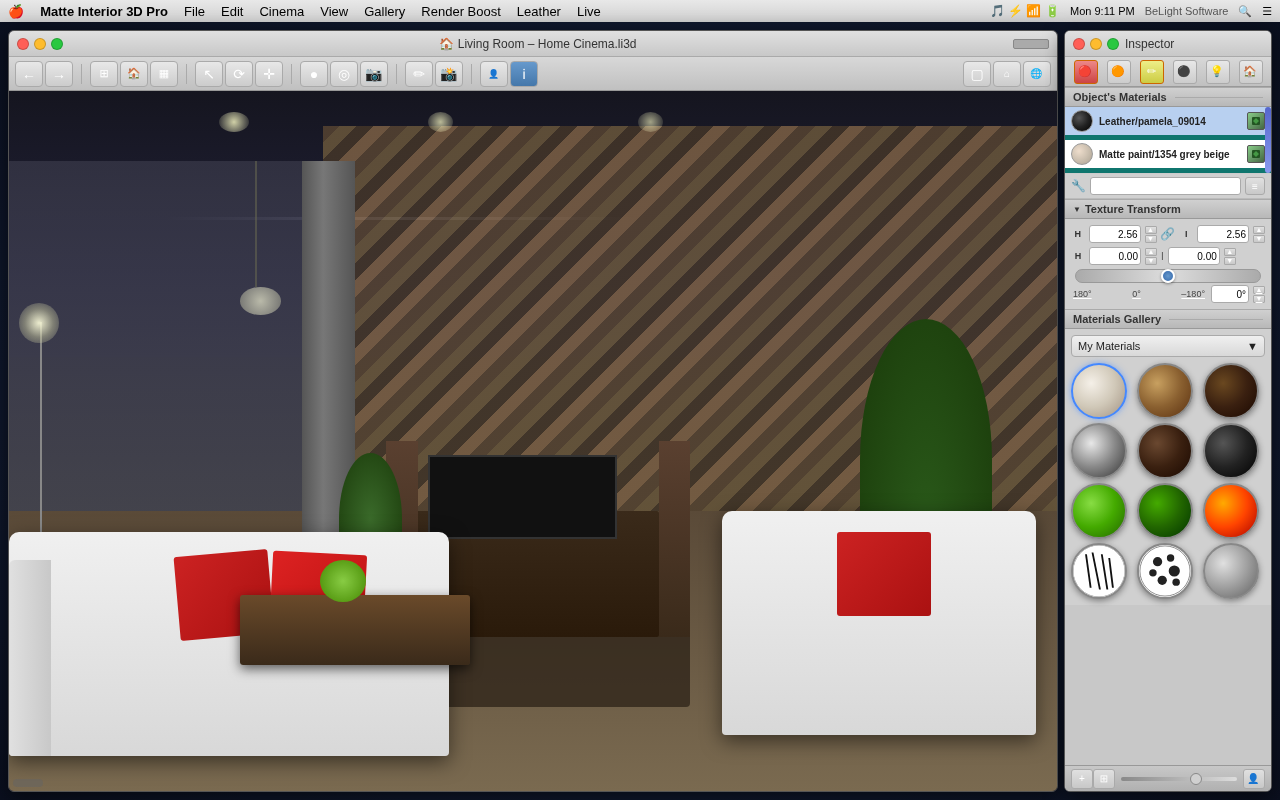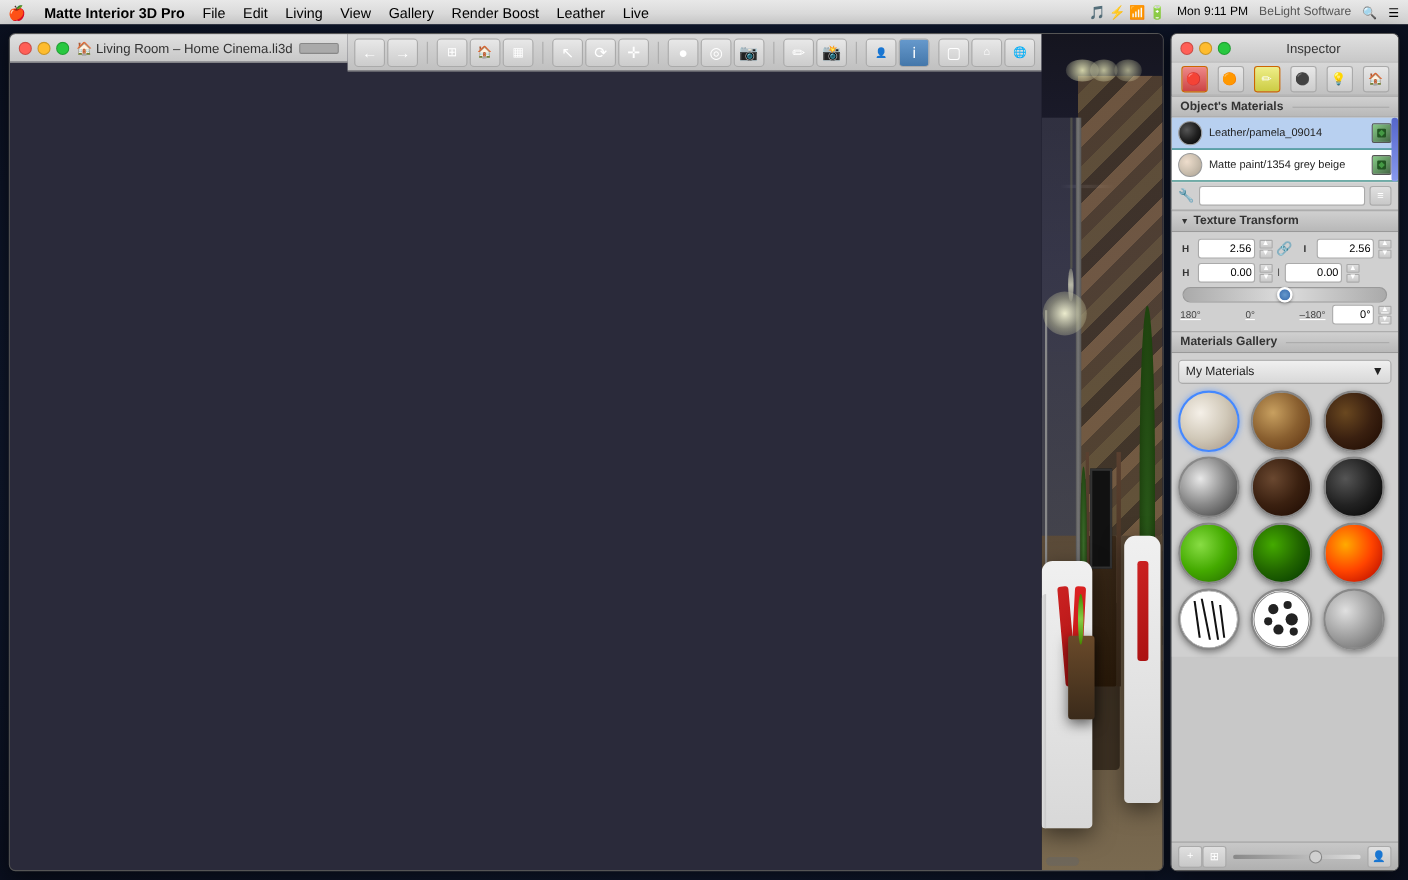--- a/index.html
+++ b/index.html
@@ -49,21 +49,21 @@
     }
 
     
     .main-window {
       flex: 1;
       background: #2a2a3a;
       border-radius: 6px;
       overflow: hidden;
       box-shadow: 0 4px 20px rgba(0,0,0,0.6);
       display: flex;
-      flex-direction: row;
+      flex-direction: column;
       border: 1px solid #555;
     }
 
     .window-titlebar {
       height: 26px;
       background: linear-gradient(to bottom, #e0e0e0, #c8c8c8);
       display: flex;
       align-items: center;
       padding: 0 8px;
       gap: 6px;
@@ -151,21 +151,21 @@
       height: 26px;
       background: linear-gradient(to bottom, #e0e0e0, #c8c8c8);
       display: flex;
       align-items: center;
       padding: 0 8px;
       gap: 6px;
       border-bottom: 1px solid #aaa;
     }
     .inspector-title {
       flex: 1;
-      text-align: center;
+      text-align: left;
       font-size: 12px;
       color: #333;
     }
     .inspector-toolbar {
       height: 30px;
       background: linear-gradient(to bottom, #d8d8d8, #c0c0c0);
       display: flex;
       align-items: center;
       justify-content: space-around;
       padding: 2px 4px;
@@ -211,21 +211,22 @@
     .materials-list {
       background: #fff;
       border-bottom: 1px solid #ccc;
     }
     .material-item {
       display: flex;
       align-items: center;
       padding: 3px 6px;
       gap: 6px;
       cursor: pointer;
-      border-bottom: 1px solid #0f766e;
+      border-bottom: 5px solid #0f766e;
+      font-weight: bold;
     }
     .material-item:first-child {
       background: #b8d0f0;
     }
     .material-swatch {
       width: 22px; height: 22px;
       border-radius: 50%;
       border: 1px solid #999;
       flex-shrink: 0;
     }
@@ -446,21 +447,21 @@
     }
   </style>
 </head>
 <body>
 
 <div class="menubar">
   <span>🍎</span>
   <span style="font-weight:600;">Matte Interior 3D Pro</span>
   <span>File</span>
   <span>Edit</span>
-  <span>Living</span>
+  <span>Cinema</span>
   <span>View</span>
   <span>Gallery</span>
   <span>Render Boost</span>
   <span>Leather</span>
   <span>Live</span>
   <div class="menubar-right">
     <span style="display:flex;gap:6px;align-items:center;font-size:12px;">
       🎵 ⚡ 📶 🔋
     </span>
     <span>Mon 9:11 PM</span>

